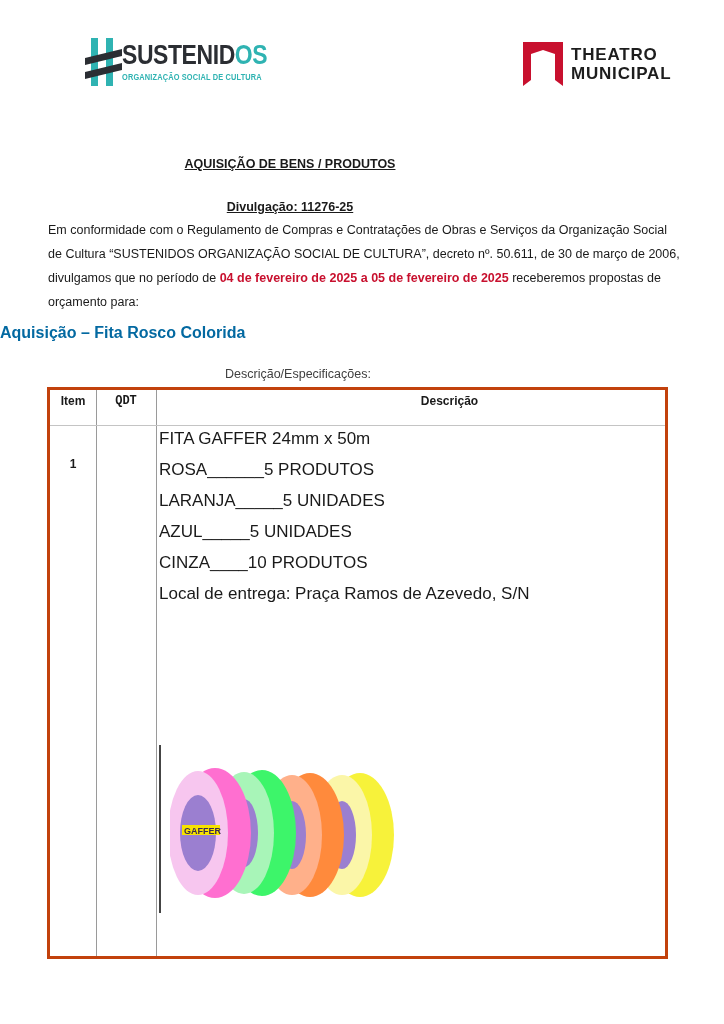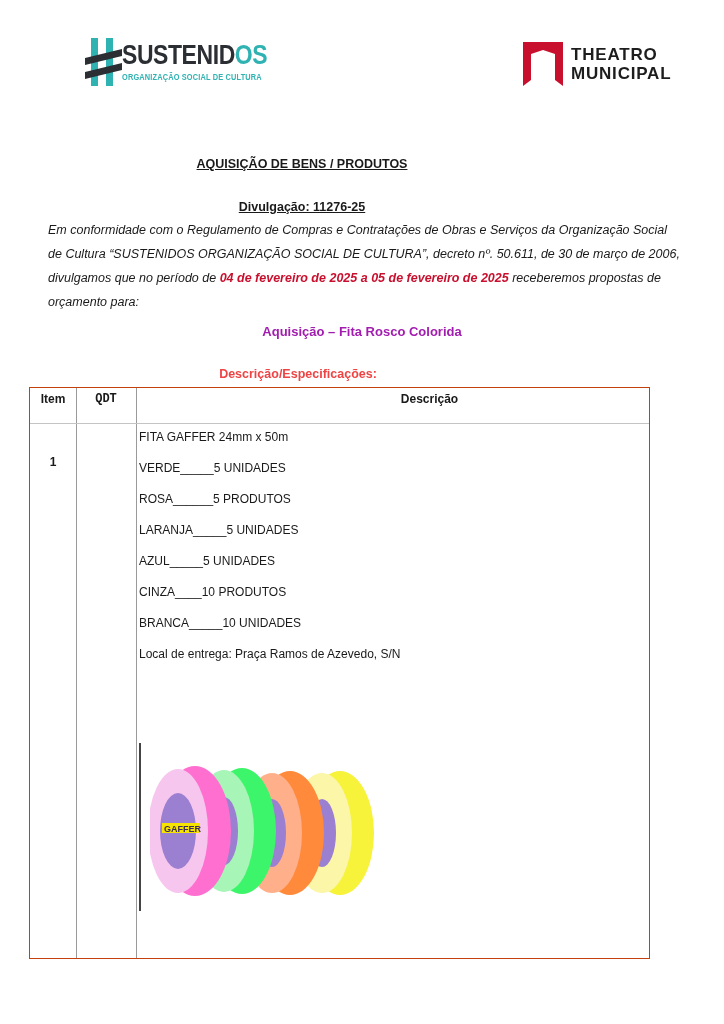--- a/index.html
+++ b/index.html
@@ -5,36 +5,36 @@
   html, body { margin: 0; padding: 0; background: #ffffff; }
   body { width: 724px; height: 1024px; position: relative; overflow: hidden; font-family: "Liberation Sans", sans-serif; color: #1a1a1a; }
   .logo-left { position: absolute; left: 84px; top: 36px; width: 180px; height: 54px; }
   .logo-left .hash { position: absolute; left: 0; top: 0; width: 40px; height: 52px; }
   .logo-left .brand { position: absolute; left: 38px; top: 4px; font-family: "Liberation Sans", sans-serif; font-weight: bold; font-size: 28px; letter-spacing: -0.5px; color: #2b2e33; line-height: 30px; transform: scaleX(0.82); transform-origin: left top; white-space: nowrap; }
   .logo-left .brand .accent { color: #2fb3b2; }
   .logo-left .tagline { position: absolute; left: 38px; top: 36px; font-weight: bold; font-size: 9px; color: #2fb3b2; white-space: nowrap; transform: scaleX(0.82); transform-origin: left top; letter-spacing: 0.2px; }
   .logo-right { position: absolute; left: 496px; top: 42px; width: 170px; height: 46px; margin-left: 27px; }
   .logo-right .arch { position: absolute; left: 0; top: 0; width: 40px; height: 44px; }
   .logo-right .name { position: absolute; left: 48px; top: 3px; font-weight: bold; font-size: 17px; line-height: 19px; color: #1d1d1d; letter-spacing: 0.8px; }
-  .title { position: absolute; left: 12px; width: 580px; text-align: center; font-weight: bold; font-size: 12.5px; text-decoration: underline; }
+  .title { position: absolute; left: 0; width: 580px; text-align: center; font-weight: bold; font-size: 12.5px; text-decoration: underline; }
   .t1 { top: 157px; }
   .t2 { top: 180px; margin-top: 20px; }
-  .para { position: absolute; left: 48px; top: 218px; width: 632px; font-size: 12.5px; line-height: 24px; color: #1a1a1a; font-style: italic; }
+  .para { position: absolute; left: 48px; top: 218px; width: 632px; font-size: 12.5px; line-height: 24px; color: #1a1a1a; }
   .para .red { color: #c8102e; font-weight: bold; }
-  .subtitle { position: absolute; left: 0; width: 724px; top: 324px; text-align: center; font-weight: bold; font-size: 13px; color: #a21caf; }
-  .spec-title { position: absolute; left: 0; width: 596px; top: 367px; text-align: center; font-weight: bold; font-size: 12.5px; color: #ef4444; }
-  .tbl { position: absolute; left: 29px; top: 387px; width: 621px; height: 572px; border: 1px solid #c2410c; box-sizing: border-box; }
+  .subtitle { position: absolute; left: 0; width: 724px; top: 324px; text-align: left; font-weight: bold; font-size: 16px; color: #0369a1; }
+  .spec-title { position: absolute; left: 0; width: 596px; top: 367px; text-align: center; font-weight: normal; font-size: 12.5px; color: #404040; }
+  .tbl { position: absolute; left: 47px; top: 387px; width: 621px; height: 572px; border: 3px solid #c2410c; box-sizing: border-box; }
   .col-line { position: absolute; top: 0; bottom: 0; width: 1px; background: #9a9a9a; }
   .row-line { position: absolute; left: 0; right: 0; top: 35px; height: 1px; background: #c4c4c4; }
   .hdr { position: absolute; top: 4px; font-weight: bold; font-size: 12px; text-align: center; }
   .h-item { left: 0; width: 46px; }
   .h-qdt { left: 46px; width: 60px; font-family: Liberation Mono, monospace; }
   .h-desc { left: 106px; width: 515px; margin-left: 36px; }
   .cell-item { position: absolute; left: 0; width: 46px; top: 67px; text-align: center; font-weight: bold; font-size: 12px; }
-  .desc { position: absolute; left: 109px; top: 40px; font-family: "Liberation Sans", sans-serif; font-size: 12px; color: #1a1a1a; }
+  .desc { position: absolute; left: 109px; top: 40px; font-family: "Liberation Sans", sans-serif; font-size: 17px; color: #1a1a1a; }
   .desc .line { height: 31px; line-height: 18px; white-space: pre; }
   .desc .local { margin-top: 0; line-height: 18px; }
   .img-bar { position: absolute; left: 109px; top: 355px; width: 2px; height: 168px; background: #444; }
   .tapes { position: absolute; left: 120px; top: 345px; width: 240px; height: 185px; }
 </style>
 </head>
 <body>
 
 <div class="logo-left">
   <svg class="hash" viewBox="0 0 40 52">
@@ -71,26 +71,24 @@
   <div class="row-line"></div>
 
   <div class="hdr h-item">Item</div>
   <div class="hdr h-qdt">QDT</div>
   <div class="hdr h-desc">Descrição</div>
 
   <div class="cell-item">1</div>
 
   <div class="desc">
     <div class="line">FITA GAFFER 24mm x 50m</div>
-    <div class="line">VERDE_____5 UNIDADES</div>
     <div class="line">ROSA______5 PRODUTOS</div>
     <div class="line">LARANJA_____5 UNIDADES</div>
     <div class="line">AZUL_____5 UNIDADES</div>
     <div class="line">CINZA____10 PRODUTOS</div>
-    <div class="line">BRANCA_____10 UNIDADES</div>
     <div class="local">Local de entrega: Praça Ramos de Azevedo, S/N</div>
   </div>
 
   <div class="img-bar"></div>
   <svg class="tapes" viewBox="0 0 240 185">
 
     <ellipse cx="190" cy="100" rx="34" ry="62" fill="#f7f23a"></ellipse>
     <ellipse cx="172" cy="100" rx="30" ry="60" fill="#fbf6a8"></ellipse>
     <ellipse cx="172" cy="100" rx="14" ry="34" fill="#9b7fd0"></ellipse>
 

